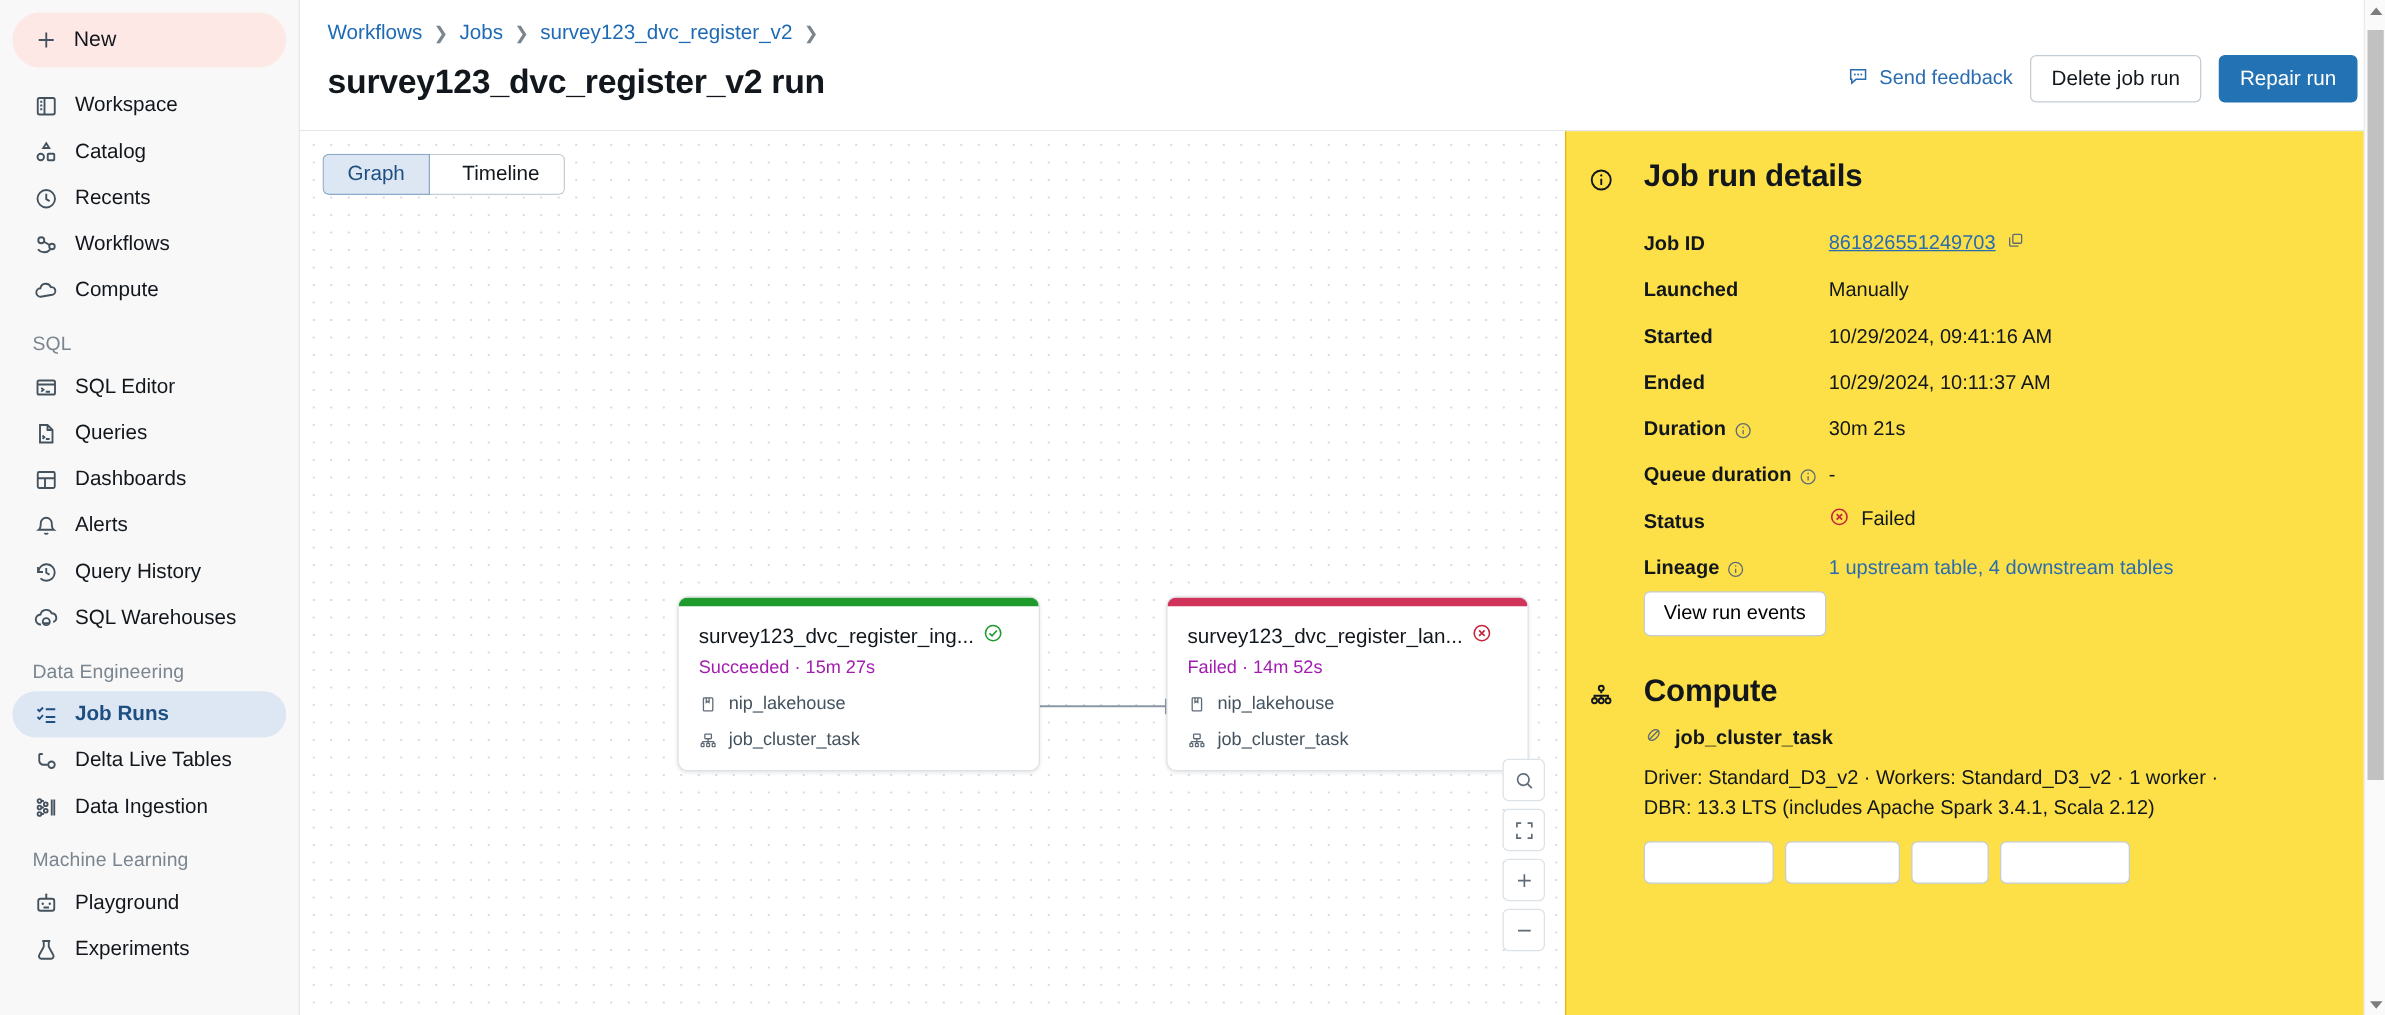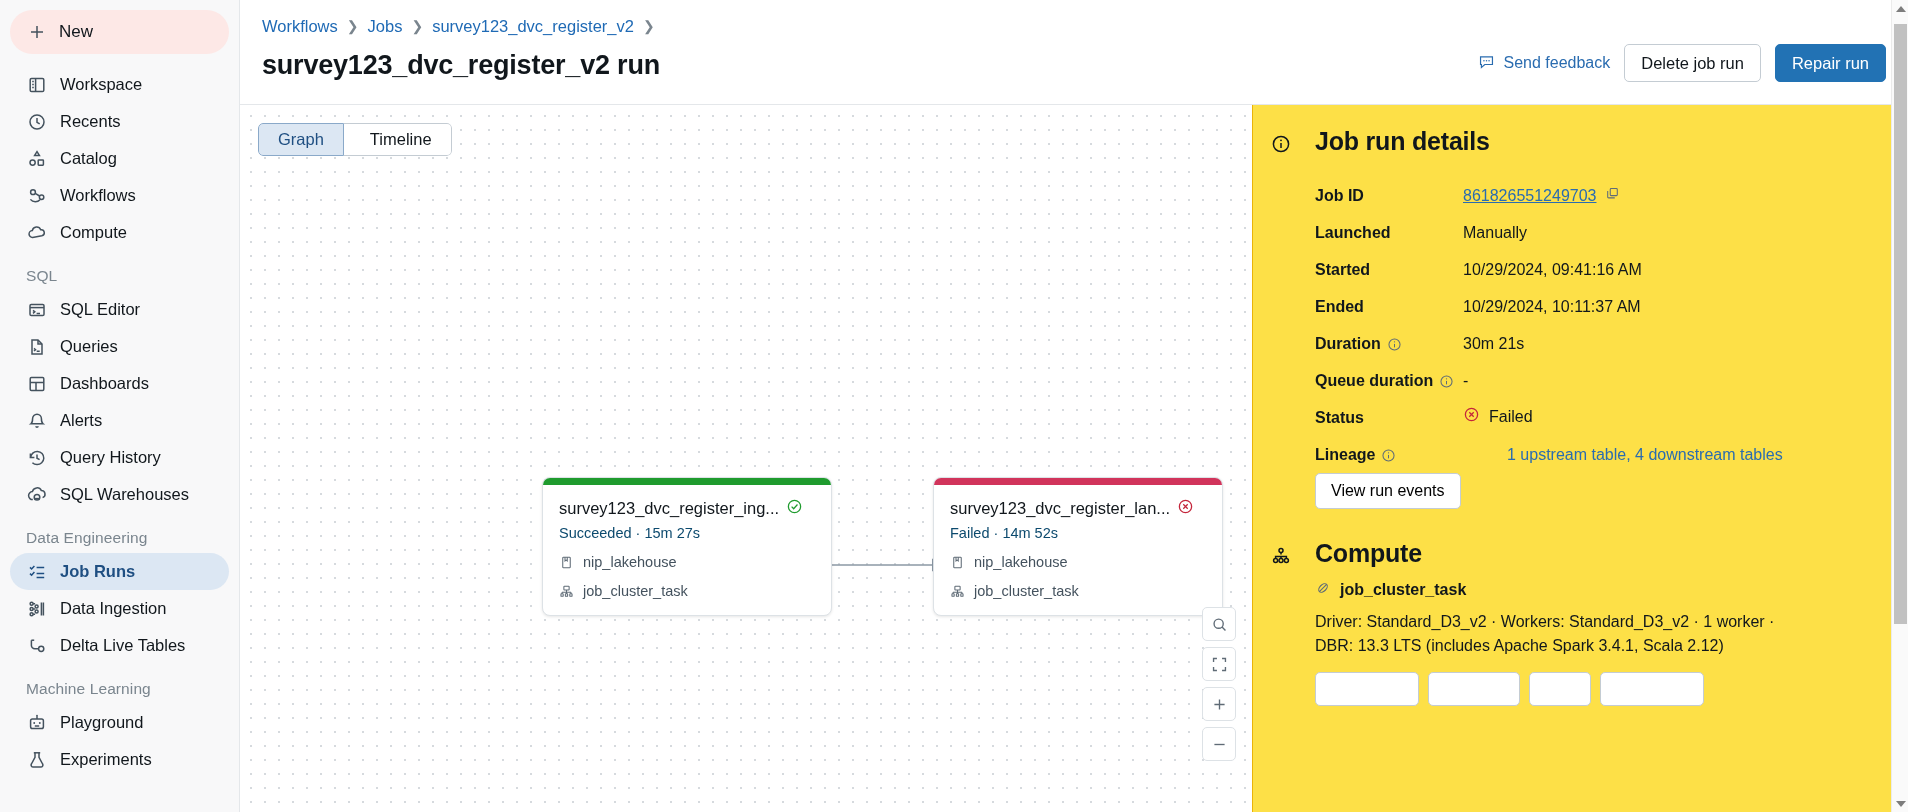--- a/index.html
+++ b/index.html
@@ -87,21 +87,21 @@
   .node {
     position: absolute; width: 290px; background: #fff;
     border: 1px solid #dde2e6; border-radius: 8px;
     box-shadow: 0 1px 3px rgba(0,0,0,.10);
     overflow: hidden;
   }
   .node .bar { height: 7px; }
   .node .body { padding: 13px 16px 16px 16px; }
   .node .ttl-row { display: flex; align-items: center; gap: 7px; }
   .node .ttl { font-size: 16.5px; color: #11171c; white-space: nowrap; overflow: hidden; }
-  .node .sub { font-size: 14.5px; color: #0c4a6e; margin-top: 6px; }
+  .node .sub { font-size: 14.5px; color: #a21caf; margin-top: 6px; }
   .node .meta { display: flex; align-items: center; gap: 9px; margin-top: 13px; font-size: 14.5px; color: #44525e; }
   .node .meta svg { width: 15px; height: 15px; stroke: #5f6b76; fill: none; stroke-width: 1.4; flex: none; }
 
   .edge { position: absolute; }
 
   .gctl {
     position: absolute; right: 16px; display: flex; flex-direction: column; gap: 6px; z-index: 5;
   }
   .gbtn {
     width: 34px; height: 34px; background: #fff; border: 1px solid #dde2e6;
@@ -176,35 +176,35 @@
               <rect x="3.2" y="3.4" width="13.6" height="13.2" rx="1.4"></rect>
               <path d="M8.6 3.4v13.2"></path>
               <path d="M5.2 6.4h1.6M5.2 9.4h1.6M5.2 12.4h1.6"></path>
             </svg>
           </span>
           <span class="nav-label">Workspace</span>
         </div>
         <div class="nav-item">
           <span class="ico">
             <svg viewBox="0 0 20 20">
-              <circle cx="10" cy="10" r="7"></circle>
-              <path d="M10 6v4.3l2.7 1.6"></path>
-            </svg>
-          </span>
-          <span class="nav-label">Recents</span>
-        </div>
-        <div class="nav-item">
-          <span class="ico">
-            <svg viewBox="0 0 20 20">
               <path d="M10 2.6l2.4 3.8H7.6z"></path>
               <circle cx="5.6" cy="13.6" r="2.6"></circle>
               <rect x="11.2" y="11" width="5.2" height="5.2" rx=".6"></rect>
             </svg>
           </span>
           <span class="nav-label">Catalog</span>
+        </div>
+        <div class="nav-item">
+          <span class="ico">
+            <svg viewBox="0 0 20 20">
+              <circle cx="10" cy="10" r="7"></circle>
+              <path d="M10 6v4.3l2.7 1.6"></path>
+            </svg>
+          </span>
+          <span class="nav-label">Recents</span>
         </div>
         <div class="nav-item">
           <span class="ico">
             <svg viewBox="0 0 20 20">
               <circle cx="6" cy="6.2" r="2.4"></circle>
               <circle cx="14.6" cy="11.2" r="2.2"></circle>
               <path d="M3.4 13.4c2.6 3.2 7.2 3 9.6.4"></path>
               <path d="M8.2 7.4l4.4 2.6"></path>
             </svg>
           </span>
@@ -280,43 +280,43 @@
         <div class="sec-head">Data Engineering</div>
         <div class="nav-item active">
           <span class="ico">
             <svg viewBox="0 0 20 20">
               <path d="M3 5.4l1.6 1.6L7.4 4"></path>
               <path d="M3 11.6l1.6 1.6L7.4 10"></path>
               <path d="M9.6 5.4h7.6M9.6 11.6h7.6M9.6 15.6h7.6"></path>
             </svg>
           </span>
           <span class="nav-label">Job Runs</span>
+        </div>
+        <div class="nav-item">
+          <span class="ico">
+            <svg viewBox="0 0 20 20">
+              <path d="M4.4 4.2v5.2a3.4 3.4 0 003.4 3.4h3.4"></path>
+              <circle cx="14.2" cy="12.8" r="2.6"></circle>
+              <path d="M4.4 4.2h2.8"></path>
+            </svg>
+          </span>
+          <span class="nav-label">Delta Live Tables</span>
         </div>
         <div class="nav-item">
           <span class="ico">
             <svg viewBox="0 0 20 20">
               <circle cx="4.6" cy="4.8" r="1.5"></circle>
               <circle cx="4.6" cy="10" r="1.5"></circle>
               <circle cx="4.6" cy="15.2" r="1.5"></circle>
               <circle cx="9.6" cy="7.4" r="1.5"></circle>
               <circle cx="9.6" cy="12.6" r="1.5"></circle>
               <path d="M6.1 4.8h2M6.1 10h2M6.1 15.2h2M14.4 3.6v12.8M16.4 3.6v12.8"></path>
             </svg>
           </span>
           <span class="nav-label">Data Ingestion</span>
-        </div>
-        <div class="nav-item">
-          <span class="ico">
-            <svg viewBox="0 0 20 20">
-              <path d="M4.4 4.2v5.2a3.4 3.4 0 003.4 3.4h3.4"></path>
-              <circle cx="14.2" cy="12.8" r="2.6"></circle>
-              <path d="M4.4 4.2h2.8"></path>
-            </svg>
-          </span>
-          <span class="nav-label">Delta Live Tables</span>
         </div>
         <div class="sec-head">Machine Learning</div>
         <div class="nav-item">
           <span class="ico">
             <svg viewBox="0 0 20 20">
               <rect x="3.6" y="6" width="12.8" height="9.6" rx="1.8"></rect>
               <path d="M10 3.2V6"></path>
               <circle cx="10" cy="2.7" r=".9" fill="#44525e" stroke="none"></circle>
               <circle cx="7.2" cy="10" r=".95" fill="#44525e" stroke="none"></circle>
               <circle cx="12.8" cy="10" r=".95" fill="#44525e" stroke="none"></circle>
@@ -570,21 +570,21 @@
                 <div class="kv">
                   <div class="k">
                     <span>Lineage</span>
                     <span class="i-ico"><svg viewBox="0 0 20 20" fill="none" stroke="#5f6b76" stroke-width="1.4">
                         <circle cx="10" cy="10" r="7.4"></circle>
                         <path d="M10 9.2v4.6"></path>
                         <circle cx="10" cy="6.4" r=".85" fill="#5f6b76" stroke="none"></circle>
                       </svg></span>
                   </div>
                   <div class="v link">
-                    <a style="text-decoration: none; margin-left: 44px;">1 upstream table, 4 downstream tables</a>
+                    <a style="text-decoration: none;">1 upstream table, 4 downstream tables</a>
                   </div>
                 </div>
               </div>
             <button class="view-events">View run events</button>
           </div>
         </div>
 
         <div class="sec compute-sec">
           <div class="sec-ico">
             <svg viewBox="0 0 20 20">

